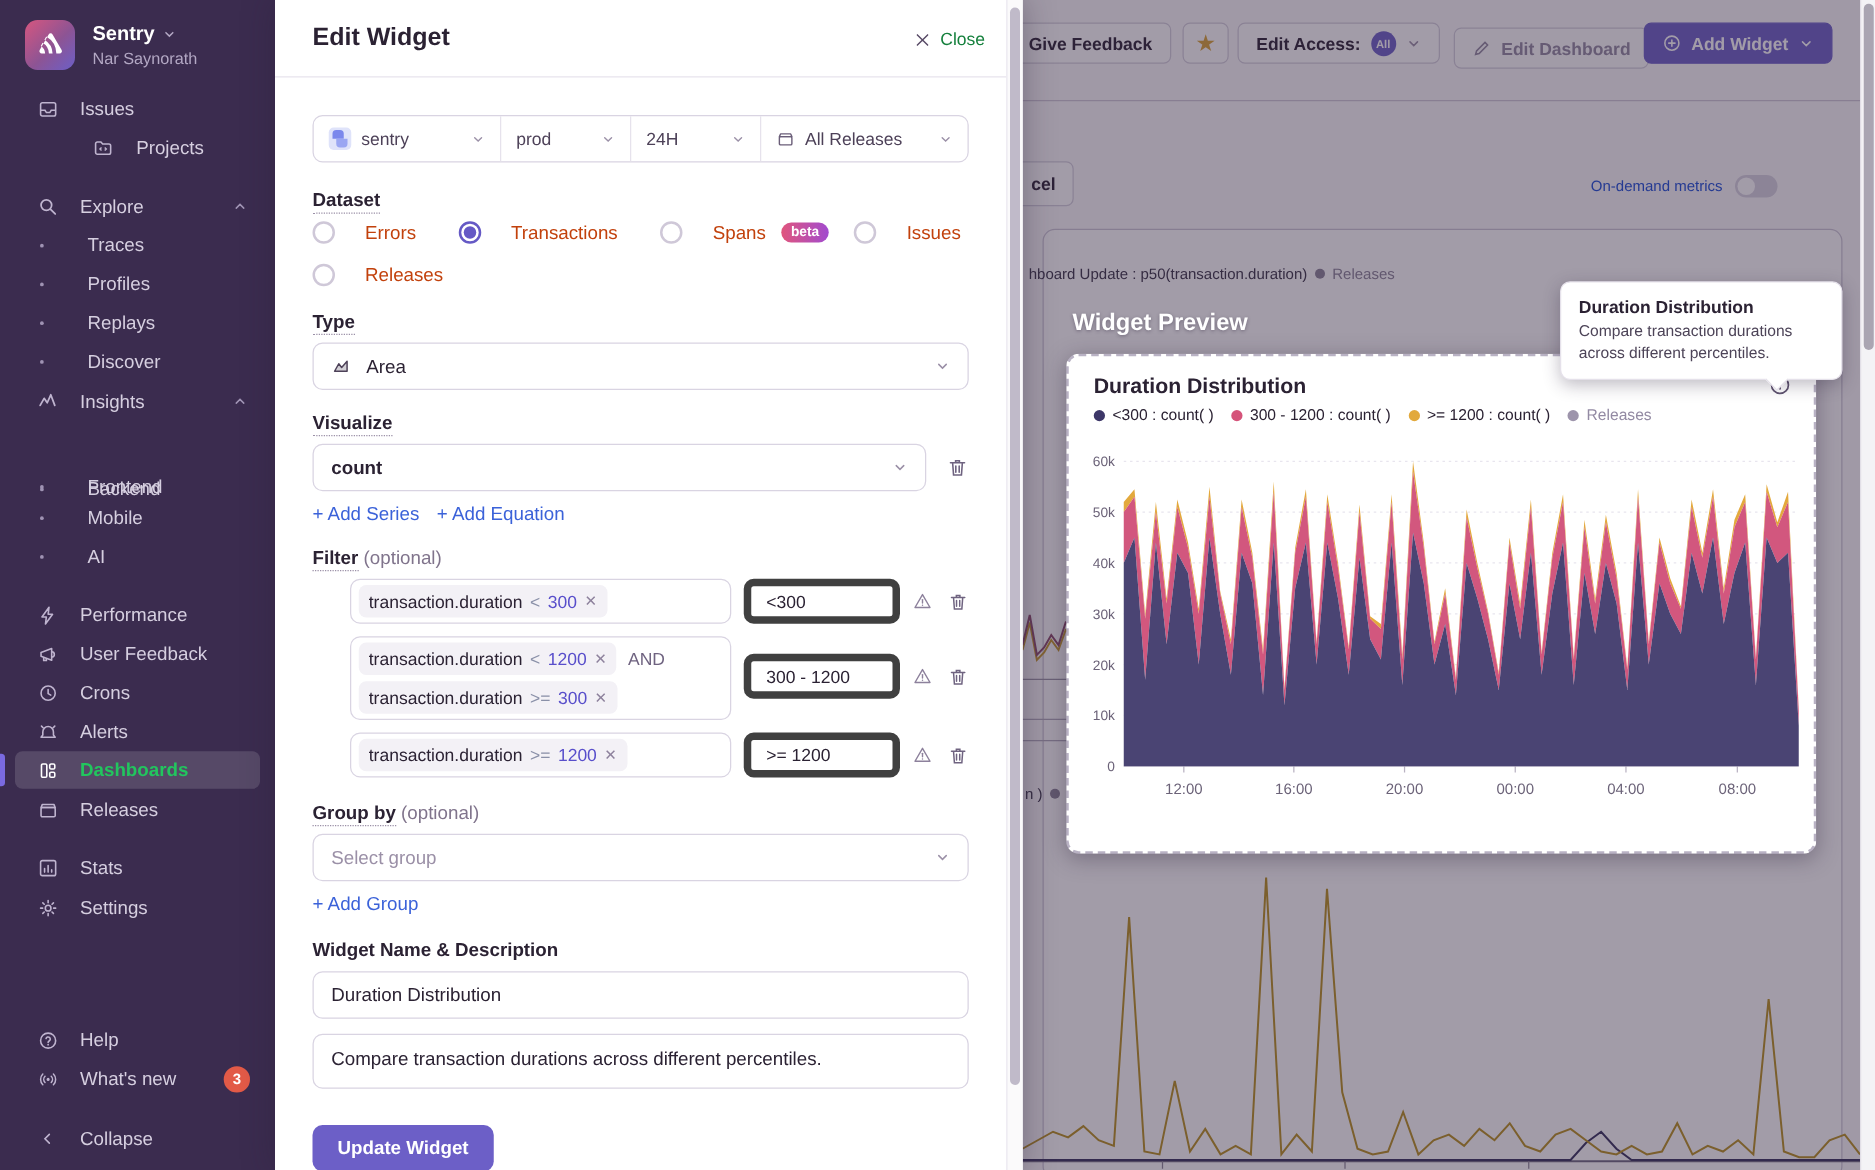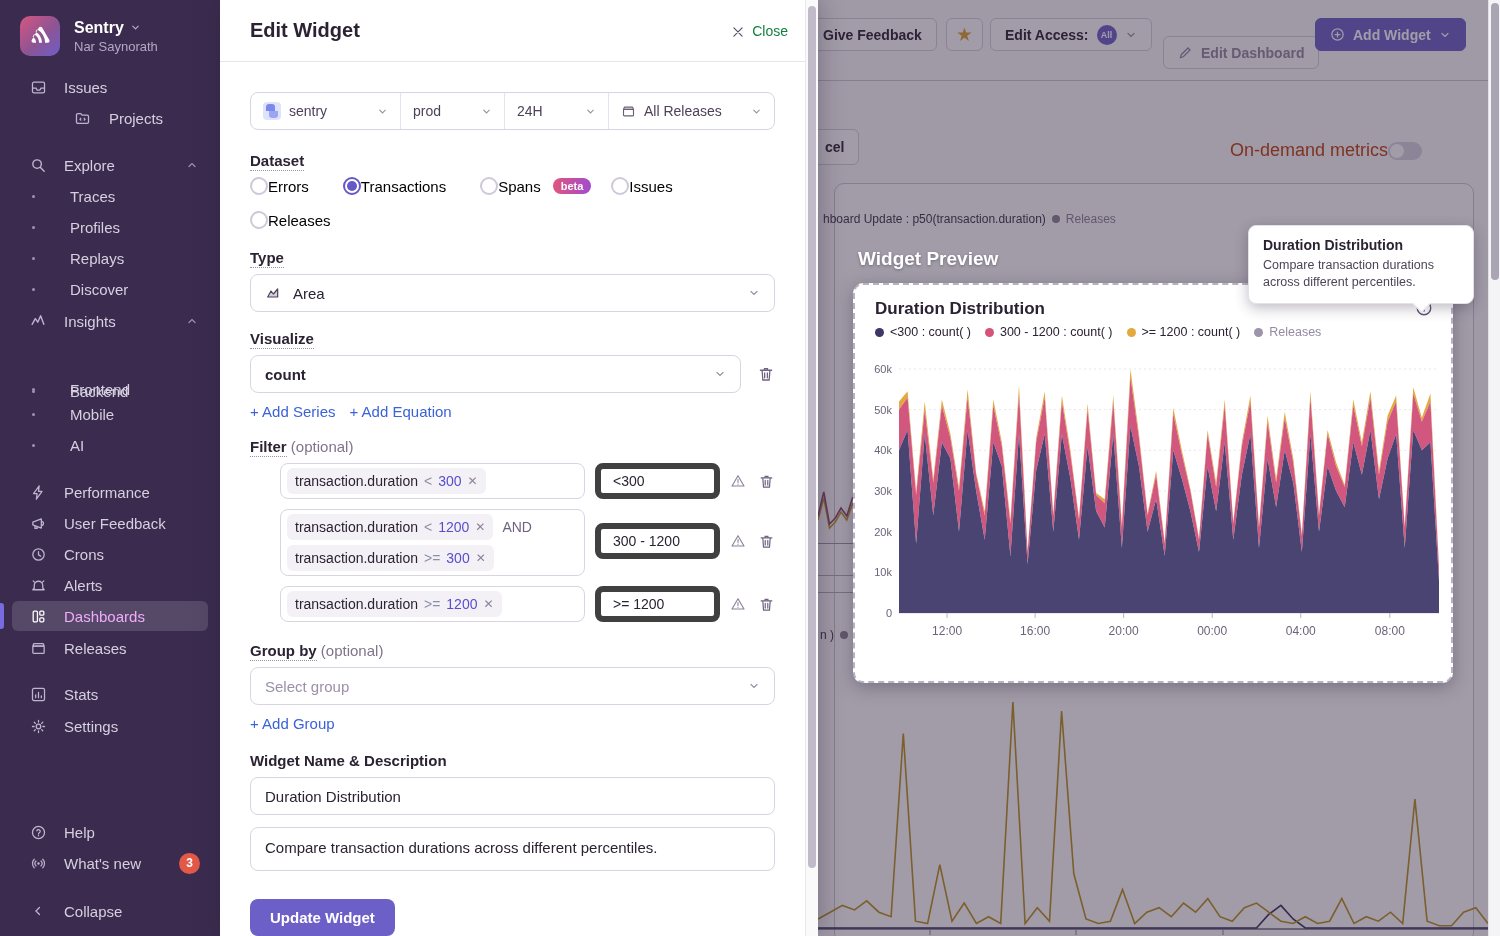--- a/index.html
+++ b/index.html
@@ -7,21 +7,21 @@
   .app { position:relative; width:1500px; height:936px; }
 
   
   .sidebar { position:absolute; left:0; top:0; width:220px; height:936px; background:#3b2c4f; color:#d6cfe0; z-index:40; }
   .org { position:absolute; left:20px; top:16px; display:flex; gap:14px; align-items:center; }
   .logo { width:40px; height:40px; border-radius:10px; background:linear-gradient(135deg,#d6567f 0%,#8d5494 55%,#6c5fc7 100%); display:flex; align-items:center; justify-content:center; }
   .org-name { font-size:16px; font-weight:bold; color:#fff; display:flex; align-items:center; gap:6px; }
   .org-sub { font-size:13px; color:#b3a8c4; margin-top:2px; }
   .nav-item { position:absolute; left:12px; width:196px; height:30px; display:flex; align-items:center; gap:16px; padding-left:16px; font-size:15px; color:#d6cfe0; border-radius:6px; cursor:pointer; }
   .nav-item .nicon { width:20px; display:flex; justify-content:center; color:#bfb4cf; }
-  .nav-item.active { background:rgba(255,255,255,0.14); color:#f0abfc; font-weight:normal; }
+  .nav-item.active { background:rgba(255,255,255,0.14); color:#22c55e; font-weight:bold; }
   .nav-item.active .nicon { color:#fff; }
   .active-accent { position:absolute; left:0; top:603px; width:4px; height:26px; border-radius:0 3px 3px 0; background:#7a6ae0; }
   .nav-sub { padding-left:20px; }
   .nav-sub::before { content:""; width:3px; height:3px; border-radius:50%; background:#9f93b3; margin-right:19px; flex:0 0 3px; }
   .nav-head .chev { margin-left:auto; margin-right:10px; color:#9f93b3; }
   .badge-red { margin-left:auto; margin-right:8px; background:#e25a47; color:#fff; font-size:12px; font-weight:bold; width:21px; height:21px; border-radius:50%; display:flex; align-items:center; justify-content:center; }
 
   
   .modal { position:absolute; left:220px; top:0; width:598px; height:936px; background:#fff; z-index:50; box-shadow:0 0 24px rgba(40,30,55,0.35); }
   .modal-header { height:62px; border-bottom:1px solid #e7e3ed; display:flex; align-items:center; padding:0 30px; }
@@ -34,21 +34,21 @@
   .scope-seg .chev-dn { margin-left:auto; }
   .chev-dn { color:#9b90a7; }
   .pyicon { width:18px; height:18px; border-radius:4px; background:#dfe3fa; position:relative; overflow:hidden; }
   .pyicon::before { content:""; position:absolute; left:3px; top:2px; width:9px; height:7px; border-radius:3px 3px 0 0; background:#7b88ec; }
   .pyicon::after { content:""; position:absolute; right:3px; bottom:2px; width:9px; height:7px; border-radius:0 0 3px 3px; background:#9aa6f2; }
   .field-label { margin-top:22px; font-size:15px; font-weight:bold; color:#2b2233; }
   .field-label .dotted { border-bottom:1px dotted #9b90a7; padding-bottom:1px; }
   .optional { font-weight:normal; color:#80748c; }
   .radio-row { margin-top:8px; display:flex; align-items:center; gap:34px; }
   .radio-row.second { margin-top:16px; }
-  .radio-opt { display:flex; align-items:center; gap:0; font-size:15px; color:#000000; cursor:pointer; }
+  .radio-opt { display:flex; align-items:center; gap:24px; font-size:15px; color:#c2410c; cursor:pointer; }
   .radio-circ { width:18px; height:18px; border-radius:50%; border:2px solid #cfc8d8; background:#fff; position:relative; }
   .radio-circ.checked { border-color:#6559c5; }
   .radio-circ.checked::after { content:""; position:absolute; inset:2px; border-radius:50%; background:#6559c5; }
   .beta-badge { background:linear-gradient(90deg,#e0557d,#a24bcf); color:#fff; font-size:11px; font-weight:bold; padding:2px 8px; border-radius:9px; margin-left:-22px; }
   .select-box { margin-top:8px; width:525px; height:38px; border:1px solid #d9d4e2; border-radius:8px; display:flex; align-items:center; padding:0 14px; font-size:15px; color:#2b2233; gap:12px; cursor:pointer; background:#fff; }
   .select-box .chev-dn { margin-left:auto; }
   .placeholder { color:#9b90a7; }
   .vis-row { margin-top:8px; display:flex; align-items:center; gap:16px; }
   .vis-row .select-box { margin-top:0; width:495px; }
   .vis-row .select-box span { font-weight:bold; }
@@ -73,21 +73,21 @@
   .modal-scrollbar .thumb { position:absolute; left:2px; top:6px; width:8px; height:862px; border-radius:4px; background:#c0bac9; }
 
   
   .dash { position:absolute; left:818px; top:0; width:670px; height:936px; overflow:hidden; background:#fbfafc; }
   .dash-layer { position:absolute; inset:0; }
   .hbtn { position:absolute; height:33px; border-radius:6px; border:1px solid #d4cfdc; background:#fff; display:flex; align-items:center; gap:8px; padding:0 14px; font-size:14px; font-weight:bold; color:#2b2233; cursor:pointer; }
   .hbtn.muted { color:#9289a0; background:rgba(255,255,255,0.6); }
   .hbtn.primary { background:#6c5fc7; border-color:#6c5fc7; color:#fff; }
   .access-badge { width:20px; height:20px; border-radius:50%; background:#6c5fc7; color:#fff; font-size:9px; font-weight:bold; display:flex; align-items:center; justify-content:center; }
   .hdr-divider { position:absolute; left:0; top:80px; width:670px; border-top:1px solid #cfc9d8; }
-  .ondemand { position:absolute; right:66px; top:140px; font-size:18px; color:#c2410c; display:flex; align-items:center; }
+  .ondemand { position:absolute; right:66px; top:140px; font-size:12px; color:#1d4ed8; display:flex; align-items:center; gap:10px; }
   .toggle { width:34px; height:18px; border-radius:9px; background:#d8d3e0; position:relative; cursor:pointer; }
   .toggle::after { content:""; position:absolute; left:2px; top:2px; width:14px; height:14px; border-radius:50%; background:#fff; }
   .dash-panel { position:absolute; left:16px; top:183px; width:640px; height:760px; background:#fff; border:1px solid #cdc7d6; border-radius:10px; }
   .bg-legend { position:absolute; left:5px; top:212px; font-size:12px; color:#3a3448; display:flex; align-items:center; gap:6px; white-space:nowrap; }
   .gray-dot { width:8px; height:8px; border-radius:50%; background:#8b8398; display:inline-block; }
   .bg-legend .rel { color:#8b8398; }
   .bg-frag2 { position:absolute; left:2px; top:628px; font-size:12px; color:#3a3448; display:flex; align-items:center; gap:6px; }
   .sliver-line { position:absolute; border-top:1px solid #b3adbd; }
   .dash-overlay { position:absolute; inset:0; background:rgba(48,36,62,0.45); z-index:5; }
 
@@ -125,21 +125,21 @@
       <div class="hbtn" style="left:128px; top:18px; width:37px; justify-content:center; padding:0;">
         <span style="color:#d9a336; font-size:16px;">★</span>
       </div>
       <div class="hbtn" style="left:172px; top:18px;">
         <span>Edit Access:</span>
         <span class="access-badge">All</span>
         <svg class="icon" width="12" height="12" viewBox="0 0 24 24">
             <path d="M6 9l6 6 6-6" fill="none" stroke="#9b90a7" stroke-width="2.4" stroke-linecap="round"></path>
           </svg>
       </div>
-      <div class="hbtn muted" style="left:345px; top:36px;">
+      <div class="hbtn muted" style="left:345px; top:22px;">
         <svg class="icon" width="15" height="15" viewBox="0 0 24 24">
             <path d="M4 20l1.2-4.5L16 4.7l3.3 3.3L8.5 18.8 4 20z" fill="none" stroke="#9289a0" stroke-width="2"></path>
           </svg>
         <span>Edit Dashboard</span>
       </div>
       <div class="hbtn primary" style="left:497px; top:18px;">
         <svg class="icon" width="15" height="15" viewBox="0 0 24 24">
             <circle cx="12" cy="12" r="9" fill="none" stroke="#fff" stroke-width="2"></circle>
             <path d="M12 8v8M8 12h8" stroke="#fff" stroke-width="2" stroke-linecap="round"></path>
           </svg>

